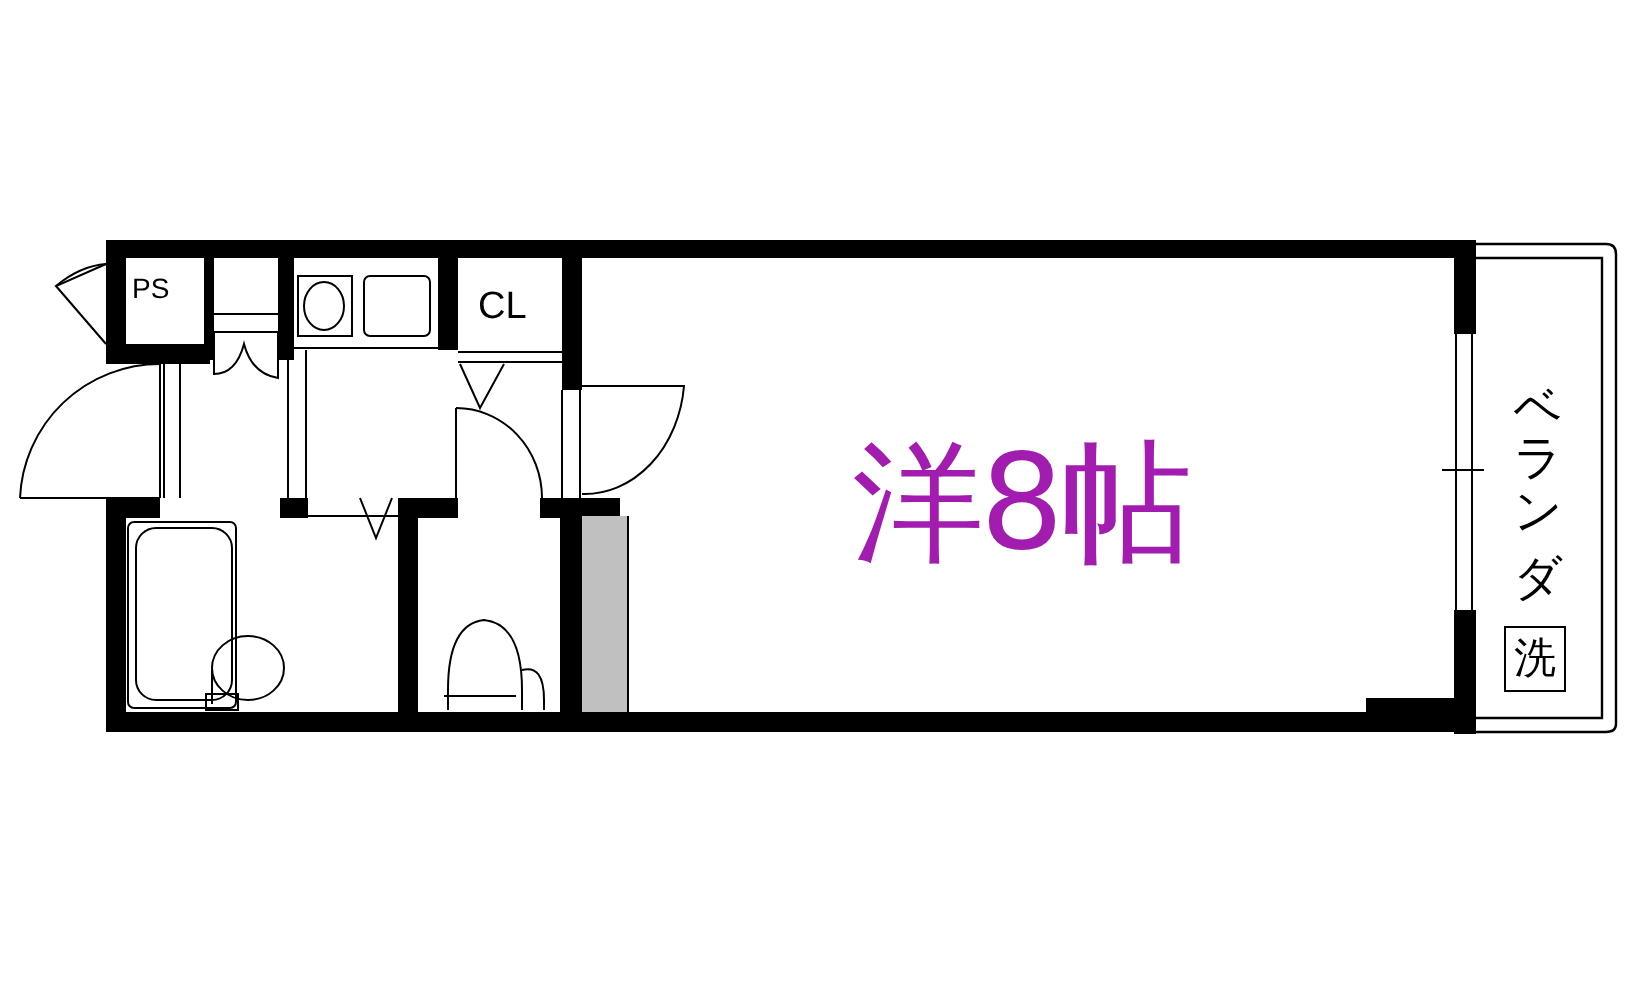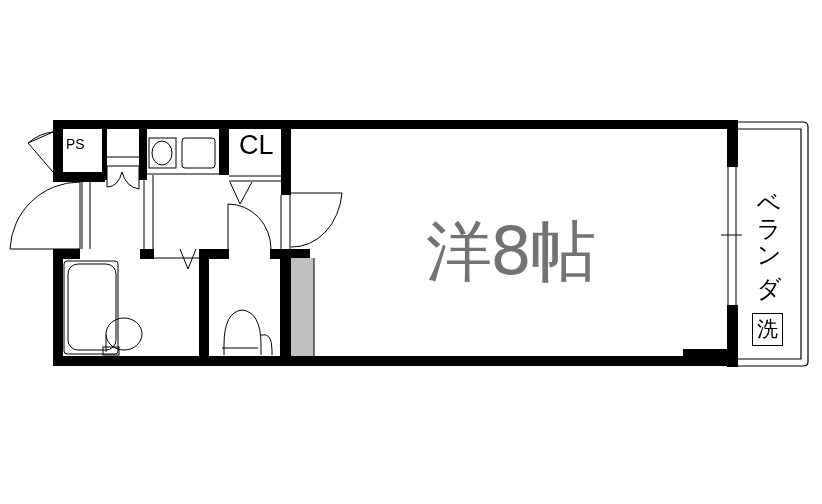--- a/index.html
+++ b/index.html
@@ -1,38 +1,38 @@
 <!DOCTYPE html>
 <html><head>
 <meta charset="utf-8">
 <style>
   html, body { margin: 0; padding: 0; background: #ffffff; }
   body { width: 822px; height: 504px; position: relative; overflow: hidden; }
   #floorplan { position: absolute; left: 0; top: 0; }
   .room-name {
     position: absolute; left: 400px; top: 207px; width: 220px; height: 90px;
     font-family: "DejaVu Sans", sans-serif; font-size: 66px; line-height: 90px;
-    color: #737373; text-align: center; letter-spacing: -2px;
+    color: #a21caf; text-align: center; letter-spacing: -2px;
   }
   .veranda {
     position: absolute; left: 747px; top: 176px; width: 36px;
     font-family: "DejaVu Sans", sans-serif; font-size: 24px; line-height: 29px;
     writing-mode: vertical-rl; color: #000;
   }
   .wash-box {
     position: absolute; left: 752px; top: 313px; width: 31px; height: 33px;
     border: 1px solid #000; box-sizing: border-box;
     font-family: "DejaVu Sans", sans-serif; font-size: 21px; line-height: 31px;
     text-align: center; color: #000;
   }
   .tag {
     position: absolute; font-family: "Liberation Sans", sans-serif; color: #000;
   }
   .tag-ps { left: 66px; top: 136px; font-size: 14px; }
-  .tag-cl { left: 239px; top: 130px; font-size: 27px; }
+  .tag-cl { left: 239px; top: 143px; font-size: 19px; }
 </style>
 </head>
 <body>
 
 <svg id="floorplan" width="822" height="504" viewBox="0 0 822 504" xmlns="http://www.w3.org/2000/svg">
 
   <g fill="none" stroke="#000" stroke-width="1.2">
     <path d="M736 122 H803 Q808 122 808 127 V362 Q808 366 803 366 H736"></path>
     <path d="M736 129 H801 V359 H736"></path>
   </g>

